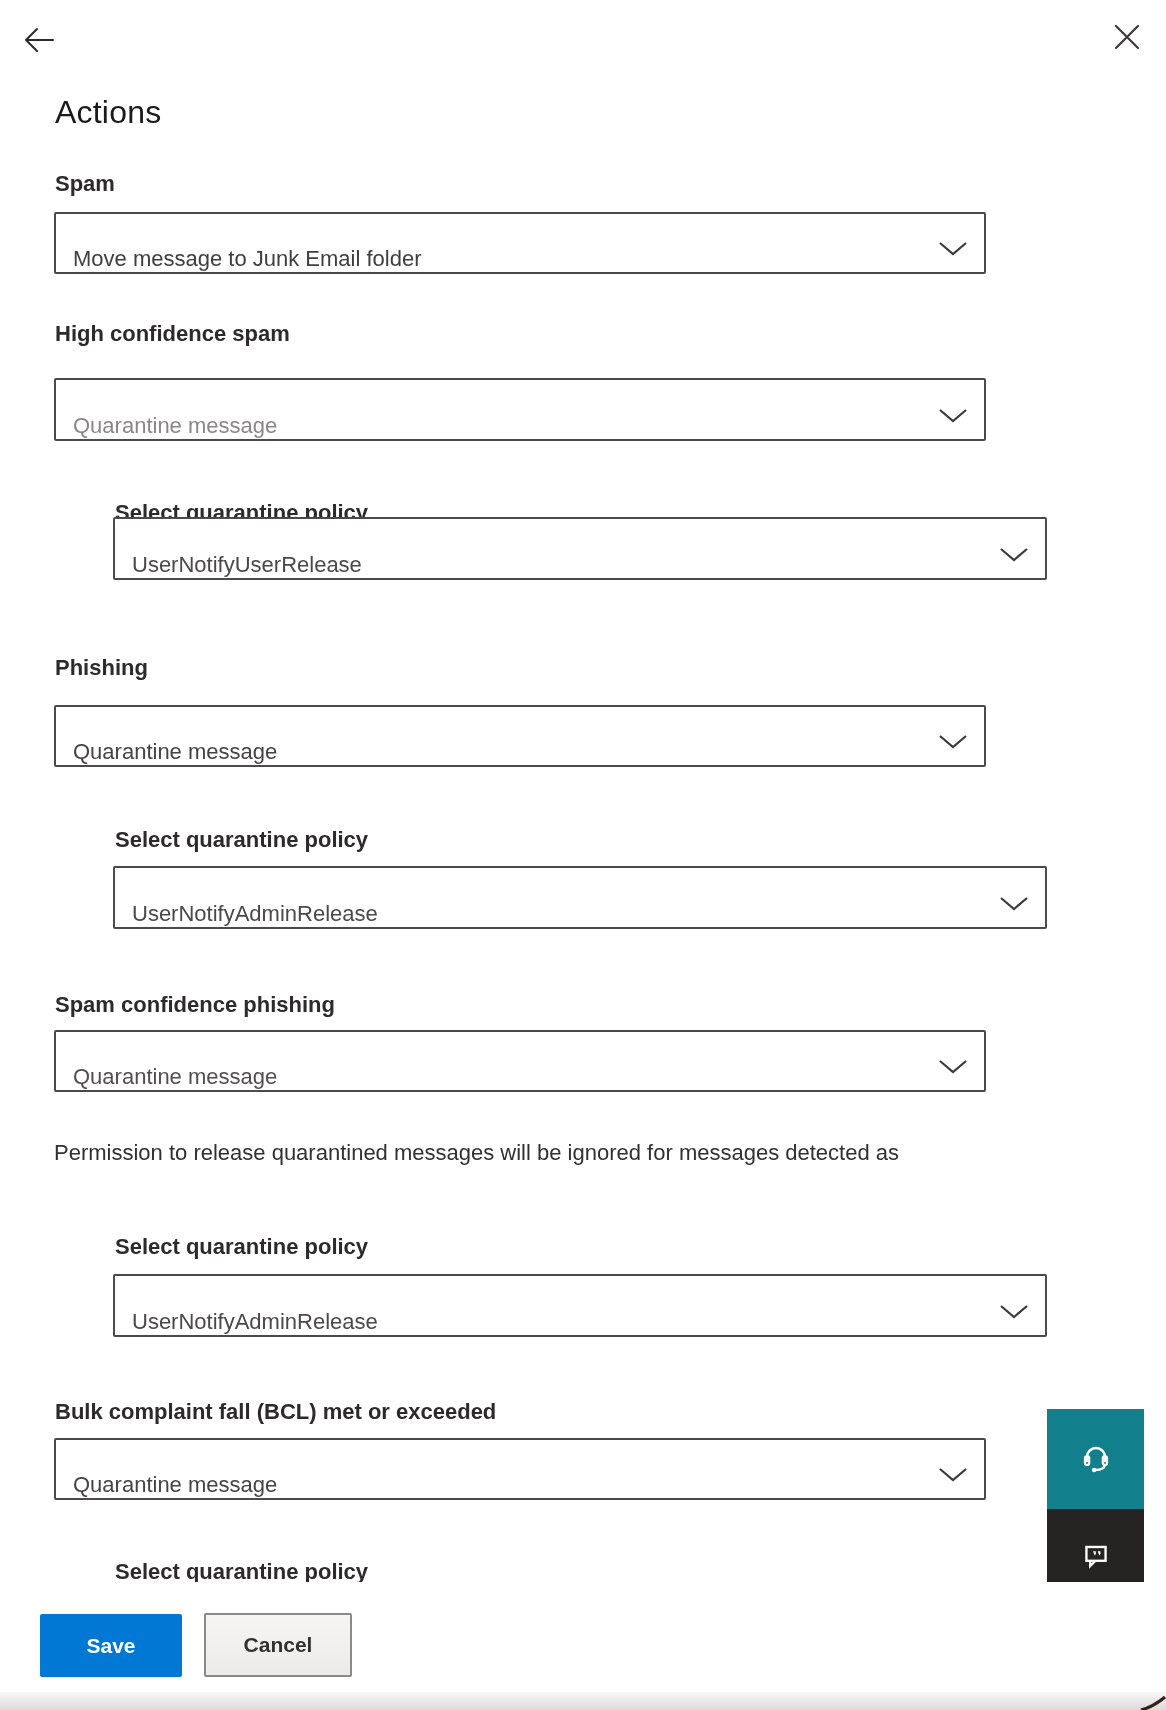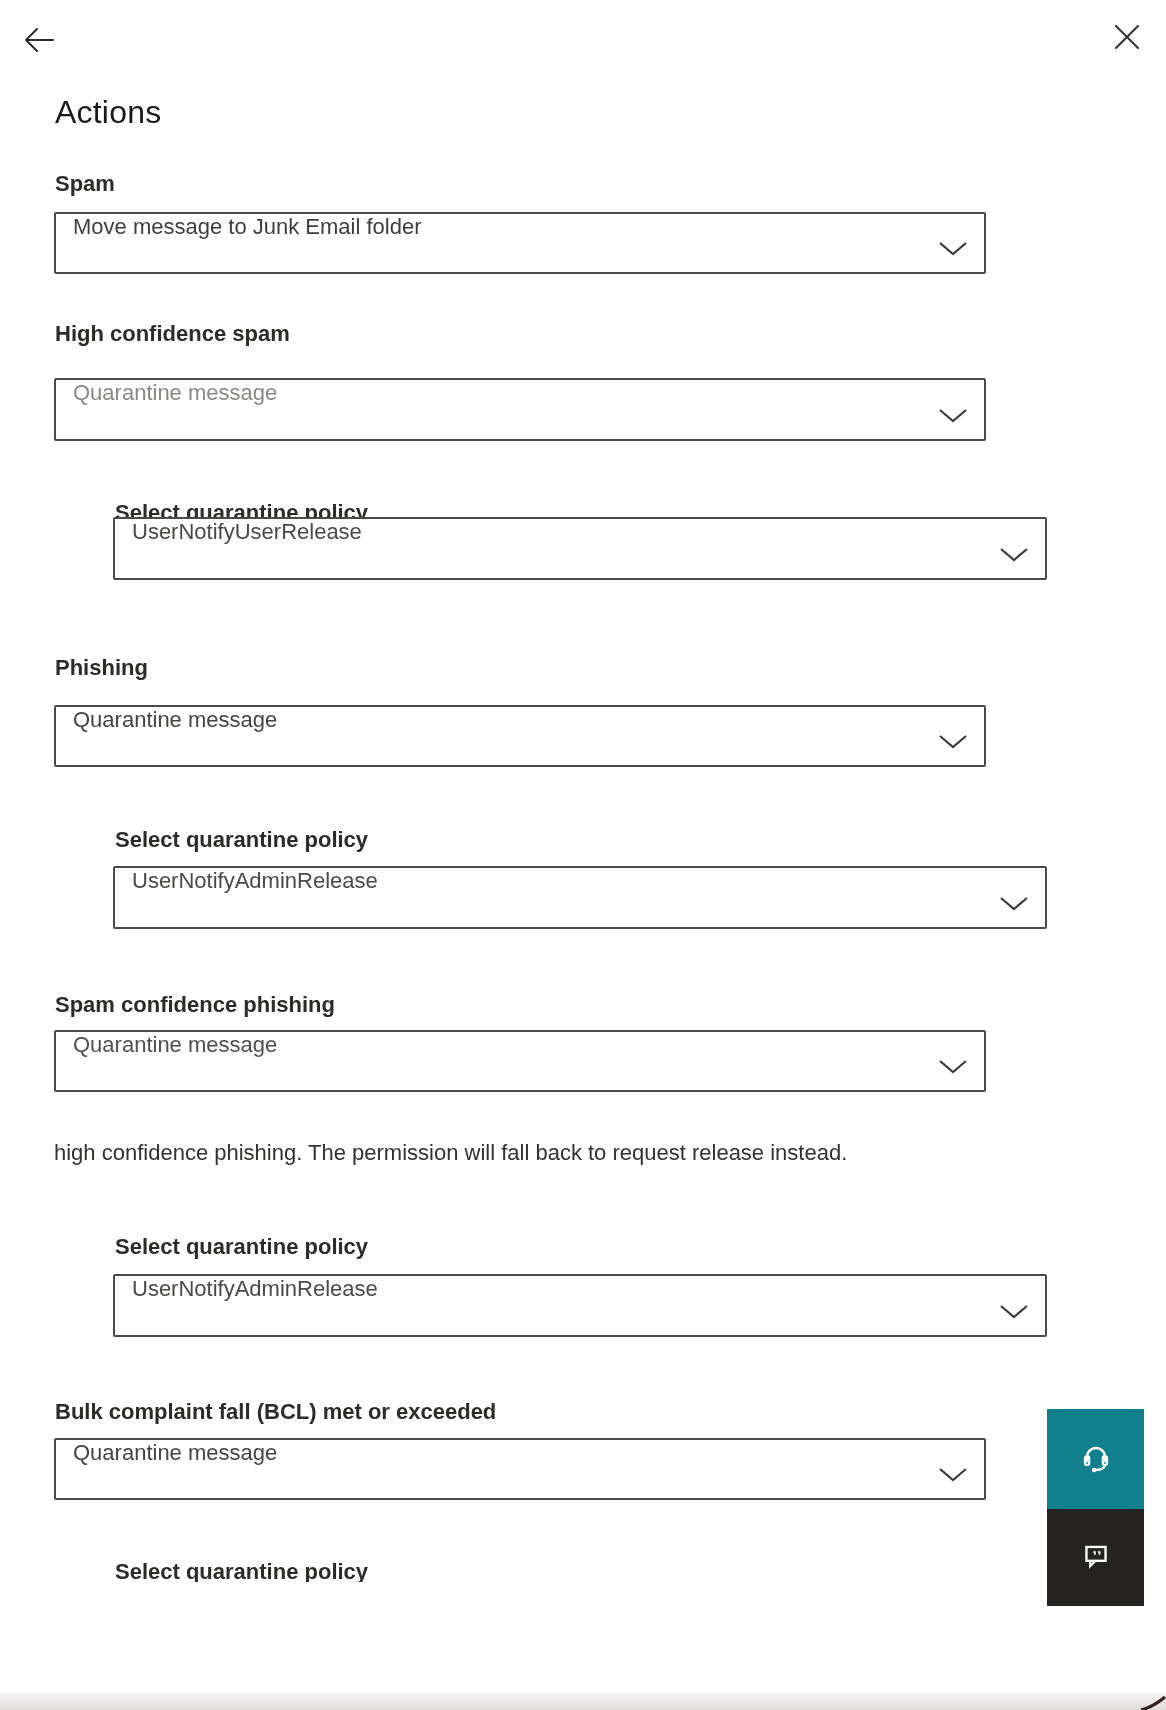--- a/index.html
+++ b/index.html
@@ -9,21 +9,21 @@
   .icon-btn{position:absolute;background:none;border:none;padding:0;cursor:pointer;line-height:0;}
   #back-btn{left:22px;top:26px;}
   #close-btn{left:1112px;top:22px;}
 
   #page-title{position:absolute;left:55px;top:94px;font-size:32px;font-weight:400;color:#1b1a19;letter-spacing:0.2px;}
 
   .field-label{position:absolute;left:55px;font-size:22px;font-weight:700;color:#2c2b2a;line-height:28px;white-space:nowrap;}
   .field-label.indent{left:115px;}
 
   .dropdown{position:absolute;left:54px;width:932px;height:62px;box-sizing:border-box;
-    border:2px solid #4c4a48;border-radius:2px;background:#fff;display:flex;align-items:flex-start;
+    border:2px solid #4c4a48;border-radius:2px;background:#fff;display:flex;align-items:flex-end;
     padding:0 56px 0 17px;font-size:22px;color:#3f3e3d;cursor:pointer;}
   .dropdown.indent{left:113px;width:934px;}
   .dropdown .chev{position:absolute;right:16px;top:50%;margin-top:-7px;}
   .val-muted{color:#8a8886;}
   .val-mid{color:#514f4e;}
   .val-dark{color:#454443;}
   .val-policy{color:#4a4948;}
 
   #hcp-note{position:absolute;left:54px;top:1136px;width:1015px;font-size:22px;line-height:34px;color:#323130;}
 
@@ -123,21 +123,21 @@
   <div class="dropdown" style="top:1030px">
     <span class="val-mid">Quarantine message</span>
     <span class="chev">
       <svg width="30" height="15" viewBox="0 0 30 15">
           <path d="M2 2 L15 13 L28 2" fill="none" stroke="#3b3a39" stroke-width="2.2"></path>
         </svg>
     </span>
   </div>
 
   <div id="hcp-note">
-    <div>high confidence phishing. The permission will fall back to request release instead.</div>
+    <div>Permission to release quarantined messages will be ignored for messages detected as</div>
   </div>
 
   <div class="field-label indent" style="top:1233px">Select quarantine policy</div>
   <div class="dropdown indent" style="top:1274px;height:63px">
     <span class="val-policy">UserNotifyAdminRelease</span>
     <span class="chev">
       <svg width="30" height="15" viewBox="0 0 30 15">
           <path d="M2 2 L15 13 L28 2" fill="none" stroke="#3b3a39" stroke-width="2.2"></path>
         </svg>
     </span>
@@ -150,20 +150,24 @@
       <svg width="30" height="15" viewBox="0 0 30 15">
           <path d="M2 2 L15 13 L28 2" fill="none" stroke="#3b3a39" stroke-width="2.2"></path>
         </svg>
     </span>
   </div>
 
   <div id="clipped-label-wrap">
     <div class="field-label">Select quarantine policy</div>
   </div>
 
+  <div id="footer">
+    <button id="save-btn">Save</button>
+    <button id="cancel-btn">Cancel</button>
+  </div>
 
   <button class="side-btn" id="help-btn" style="background:#12808c">
     <span>
       <svg width="34" height="34" viewBox="0 0 32 32">
         <path d="M7.5 20 v-5 a8.5 8.5 0 0 1 17 0 v5" fill="none" stroke="#ffffff" stroke-width="2.4"></path>
         <rect x="5.6" y="14.5" width="4" height="8" rx="1.6" fill="none" stroke="#ffffff" stroke-width="2"></rect>
         <rect x="22.4" y="14.5" width="4" height="8" rx="1.6" fill="none" stroke="#ffffff" stroke-width="2"></rect>
         <path d="M24.4 22.5 C 24 26 20.5 27.3 15.5 27.3" fill="none" stroke="#ffffff" stroke-width="2.2" stroke-linecap="round"></path>
         <circle cx="14.2" cy="27.3" r="2.1" fill="#ffffff"></circle>
       </svg>

